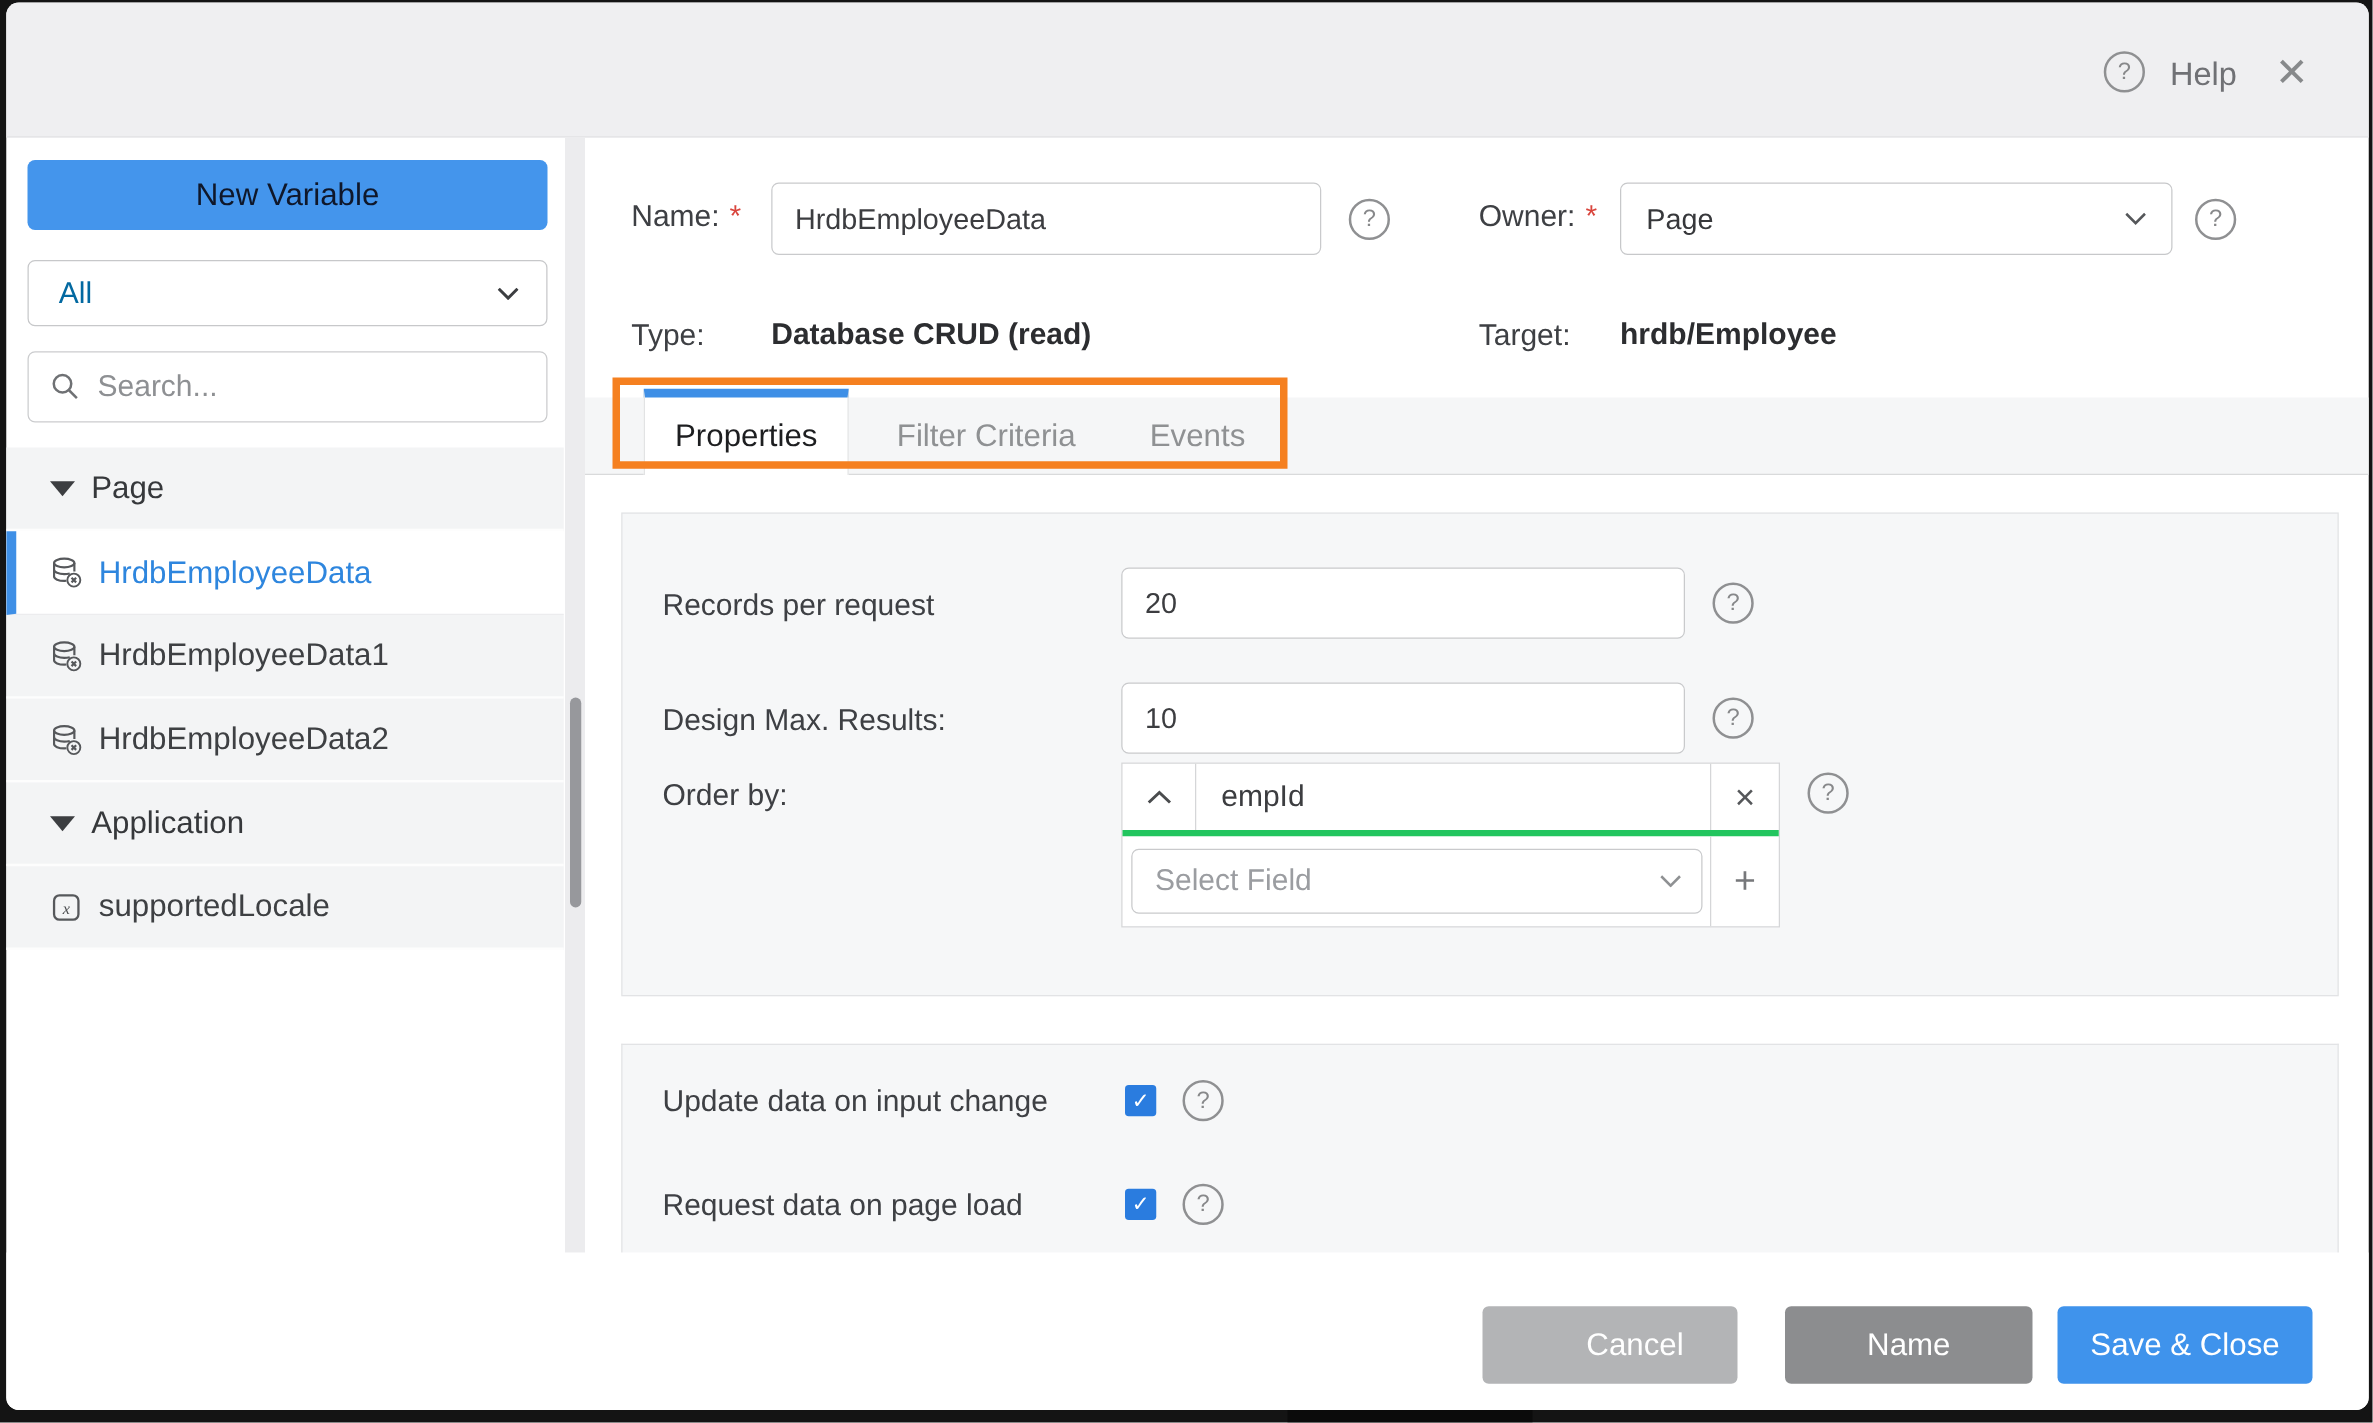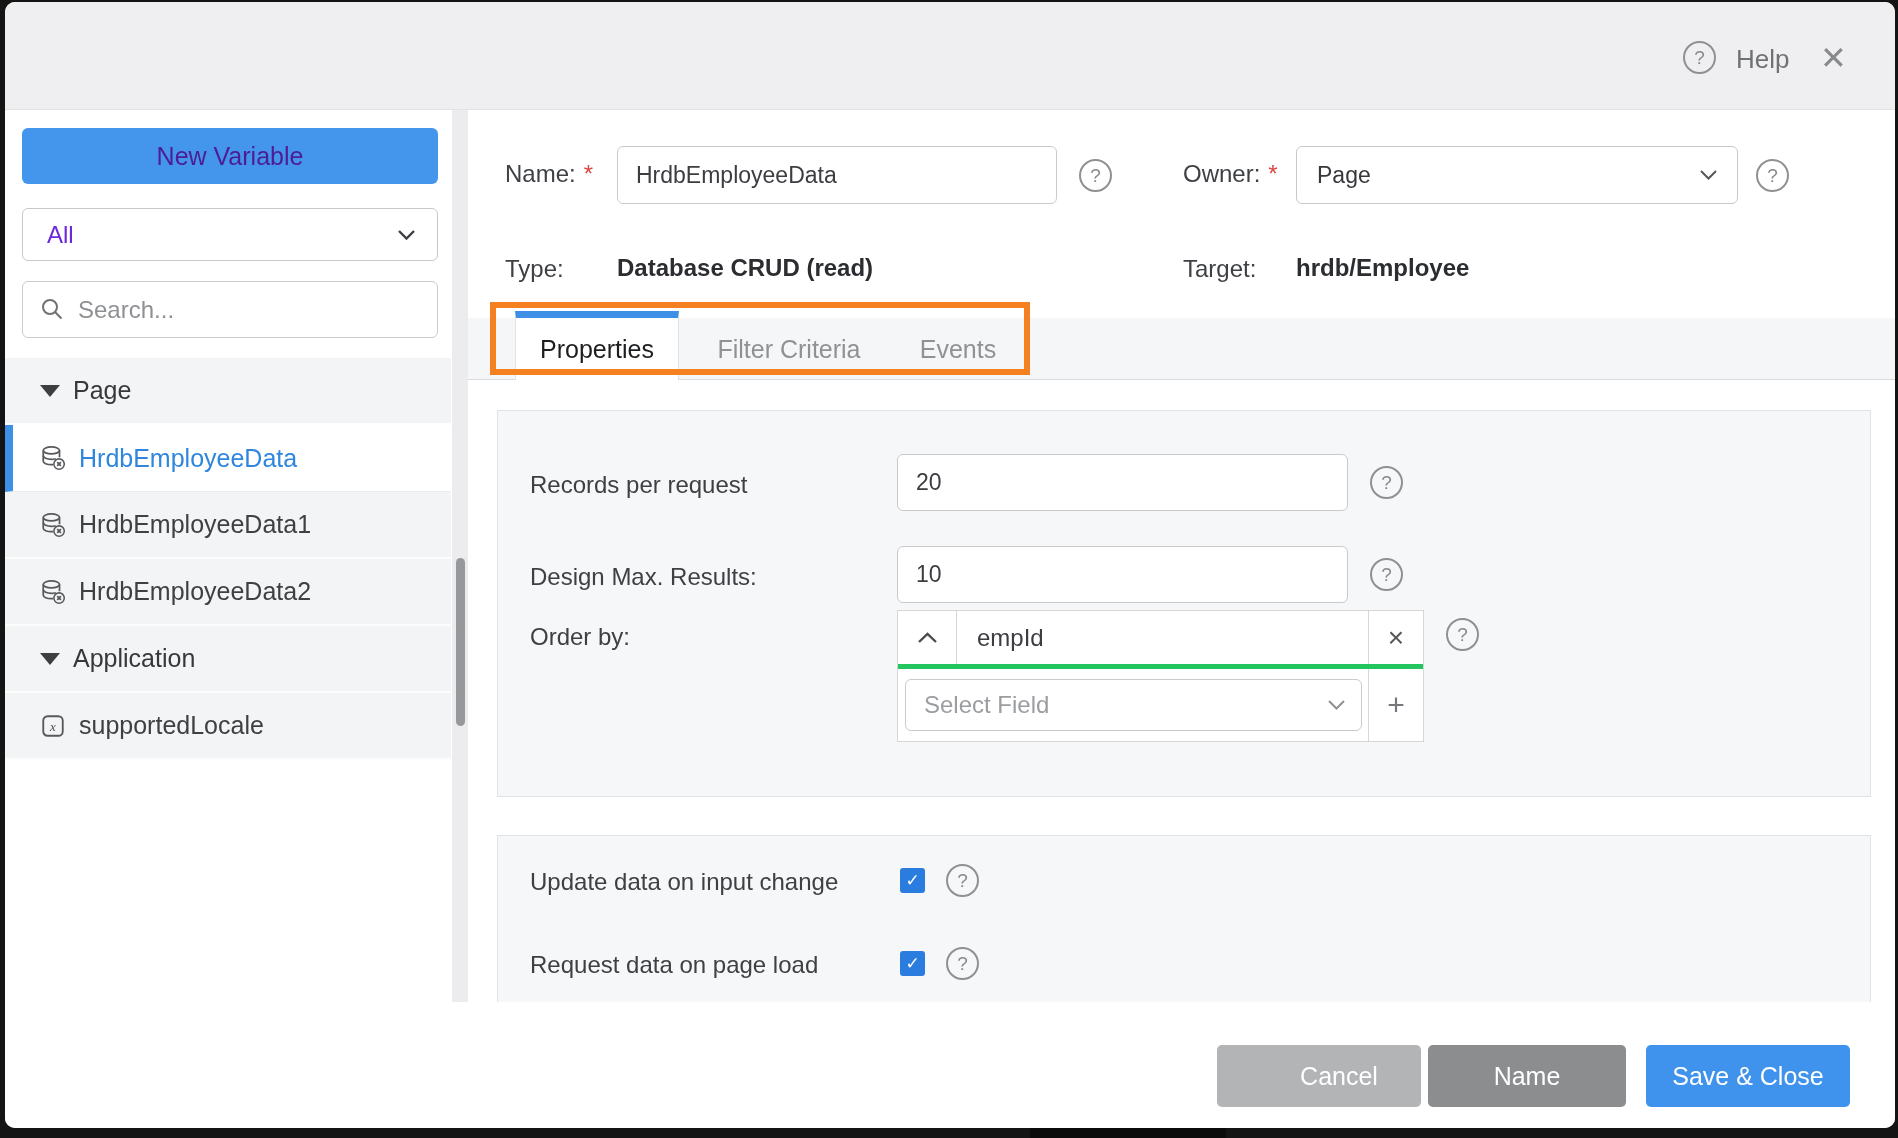--- a/index.html
+++ b/index.html
@@ -12,23 +12,23 @@
 
   
   #hdr { position:absolute; left:0; top:0; width:100%; height:108px; background:#efeff1; border-bottom:1px solid #e2e2e4; }
   #hdr-title { position:absolute; left:37px; top:37px; font-size:33px; font-weight:700; color:#212224; letter-spacing:.2px; }
   .q { position:absolute; width:33px; height:33px; border:2px solid #8f9092; border-radius:50%; color:#87888a; font-size:19px; display:flex; align-items:center; justify-content:center; background:transparent; }
   #hdr-help-circle { left:1678px; top:39px; }
   #hdr-help-label { position:absolute; left:1731px; top:42px; font-size:26px; color:#707175; }
   #hdr-close { position:absolute; left:1815px; top:36px; font-size:32px; color:#87898b; cursor:pointer; line-height:40px; }
 
   
-  #new-var-btn { position:absolute; left:17px; top:126px; width:416px; height:56px; background:#4495ec; border-radius:6px; color:#4c1d95; font-size:25px; font-weight:500; display:flex; align-items:center; justify-content:center; cursor:pointer; }
+  #new-var-btn { position:absolute; left:17px; top:126px; width:416px; height:56px; background:#4495ec; border-radius:6px; color:#0f172a; font-size:25px; font-weight:500; display:flex; align-items:center; justify-content:center; cursor:pointer; }
   .selbox { position:absolute; border:1px solid #c7c8ca; border-radius:6px; background:#fff; display:flex; align-items:center; justify-content:space-between; }
-  #filter-select { left:17px; top:206px; width:416px; height:53px; padding:0 22px 0 24px; font-size:24px; color:#6d28d9; }
+  #filter-select { left:17px; top:206px; width:416px; height:53px; padding:0 22px 0 24px; font-size:24px; color:#0369a1; }
   #search-box { position:absolute; left:17px; top:279px; width:416px; height:57px; border:1px solid #cbccce; border-radius:6px; background:#fff; display:flex; align-items:center; padding-left:17px; }
   #search-box input { border:none; outline:none; font-size:24px; color:#3c3d40; width:330px; margin-left:13px; font-family:inherit; background:transparent; }
   #search-box input::placeholder { color:#8e9093; }
 
   #tree { position:absolute; left:0; top:356px; width:446px; }
   .tree-row { height:67px; background:#f3f4f5; border-bottom:2px solid #fdfdfd; display:flex; align-items:center; padding-left:35px; cursor:pointer; }
   .tree-row .tlabel { font-size:25px; color:#3e4043; margin-left:13px; }
   .tree-row.group .tlabel { color:#36383b; }
   .tree-row.selected { background:#ffffff; border-left:8px solid #3e8fe6; padding-left:27px; border-bottom:1px solid #ececee; }
   .tree-row.selected .tlabel { color:#2e86de; }
@@ -95,21 +95,21 @@
   #req-label { left:525px; top:949px; }
   .cbx { position:absolute; width:25px; height:25px; background:#2a7cdf; border-radius:3px; color:#fff; font-size:17px; font-weight:700; display:flex; align-items:center; justify-content:center; cursor:pointer; }
   #cbx-upd { left:895px; top:866px; }
   #cbx-req { left:895px; top:949px; }
   #q-upd { left:941px; top:862px; }
   #q-req { left:941px; top:945px; }
 
   
   #footer { position:absolute; left:0; top:1000px; width:100%; height:126px; background:#ffffff; z-index:5; }
   .fbtn { position:absolute; top:43px; height:62px; border:none; border-radius:5px; color:#fff; font-size:25px; font-weight:500; font-family:inherit; cursor:pointer; }
-  #btn-cancel { left:1212px; width:204px; background:#b3b4b6;padding-left:40px; }
+  #btn-cancel { left:1181px; width:204px; background:#b3b4b6;padding-left:40px; }
   #btn-save { left:1423px; width:198px; background:#8c8d8f; }
   #btn-saveclose { left:1641px; width:204px; background:#3f93ec; }
 </style>
 </head>
 <body>
 
 <div id="behind-bar"></div>
 
 <div id="modal">
 

